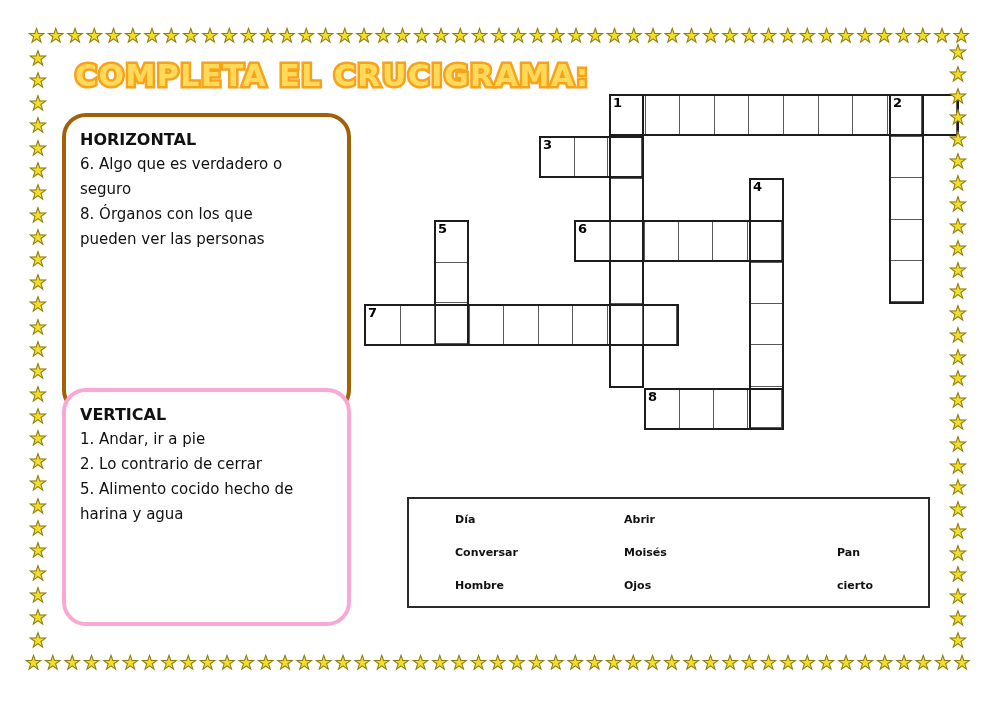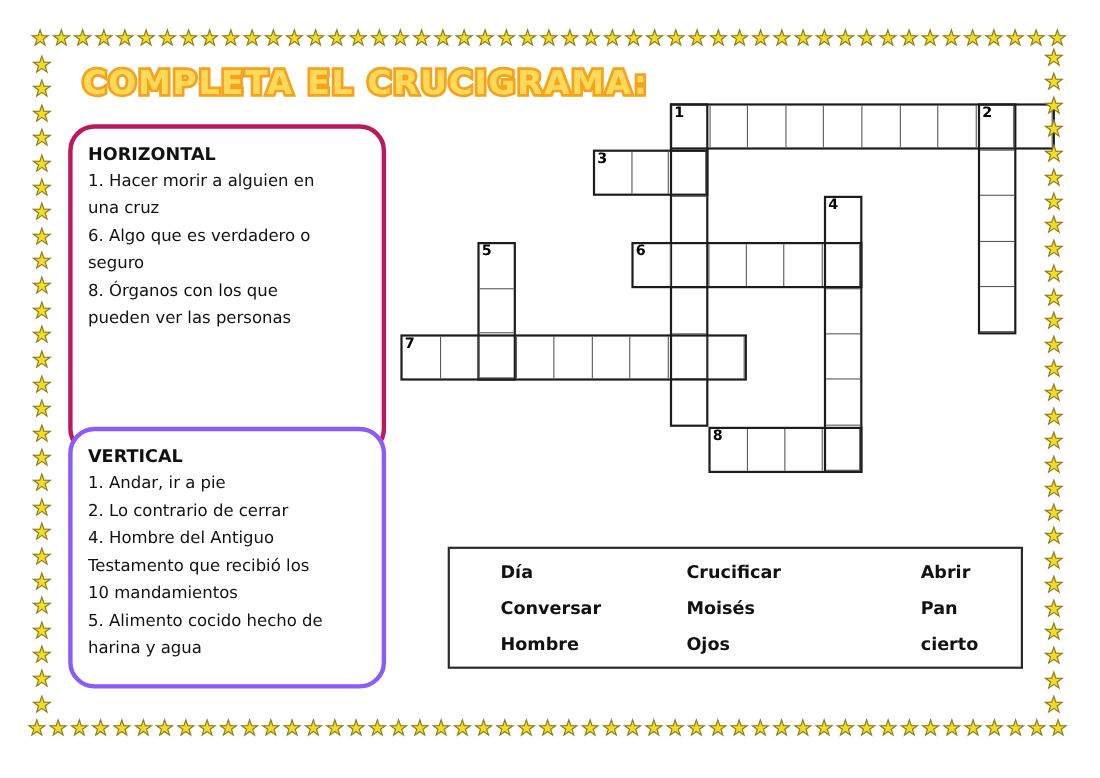--- a/index.html
+++ b/index.html
@@ -21,22 +21,22 @@
   .title{
     position:absolute; left:60px; top:58px; font-size:30px; font-weight:bold;
     letter-spacing:1.5px; color:#ffd95a; -webkit-text-stroke:5px #f6a21b;
     paint-order:stroke fill; white-space:nowrap;margin-left:15px;
   }
   
   .cluebox{
     position:absolute; left:62px; width:289px; box-sizing:border-box;
     border-radius:24px; padding:10px 14px 8px 14px; background:#fff; z-index:2;
   }
-  .cluebox.h-box{top:113px; height:301px; border:4px solid #be185d;}
-  .cluebox.v-box{top:388px; height:238px; border:4px solid #8b5cf6;}
+  .cluebox.h-box{top:113px; height:301px; border:4px solid #a16207;}
+  .cluebox.v-box{top:388px; height:238px; border:4px solid #f9a8d4;}
   .box-heading{font-weight:bold; font-size:16px; line-height:25px; color:#111;}
   .clue{font-size:15px; line-height:25px; color:#111; max-width:224px;}
   
   .crossword{position:absolute; left:0; top:0; width:1000px; height:707px; z-index:1;}
   .word{position:absolute; box-sizing:border-box; border:2px solid #1c1c1c; display:flex; background:transparent;}
   .word.across{flex-direction:row;}
   .word.down{flex-direction:column;}
   .cell{flex:1 1 auto; box-sizing:border-box;}
   .word.across .cell:not(:last-child){border-right:1px solid #5a5a5a;}
   .word.down .cell:not(:last-child){border-bottom:1px solid #5a5a5a;}
@@ -44,21 +44,21 @@
     position:absolute; top:-1px; left:2px; font-size:13px; font-weight:bold;
     color:#000; line-height:15px;
   }
   
   .bank{
     position:absolute; left:407px; top:497px; width:523px; height:111px;
     box-sizing:border-box; border:2px solid #2b2b2b; background:#fff; z-index:2;
     display:flex; flex-direction:column; justify-content:space-around; padding:4px 0;
   }
   .bank-row{display:grid; grid-template-columns:169px 213px 1fr; padding-left:46px; align-items:center;}
-  .bank-word{font-size:16px; font-weight:bold; color:#111;}
+  .bank-word{font-size:11px; font-weight:bold; color:#111;}
 </style>
 </head>
 <body>
 
 <div class="page">
 
   <div class="stars stars-top">
       <span class="star">★</span>
       <span class="star">★</span>
       <span class="star">★</span>
@@ -218,32 +218,30 @@
       <span class="star">★</span>
       <span class="star">★</span>
       <span class="star">★</span>
     </div>
 
   <div class="title">COMPLETA EL CRUCIGRAMA:</div>
 
   <div class="cluebox h-box">
     <div class="box-heading">HORIZONTAL</div>
     <div>
-        <div class="clue">1. Hacer morir a alguien en una cruz</div>
         <div class="clue">6. Algo que es verdadero o seguro</div>
         <div class="clue">8. Órganos con los que pueden ver las personas</div>
       </div>
   </div>
 
   <div class="cluebox v-box">
     <div class="box-heading">VERTICAL</div>
     <div>
         <div class="clue">1. Andar, ir a pie</div>
         <div class="clue">2. Lo contrario de cerrar</div>
-        <div class="clue">4. Hombre del Antiguo Testamento que recibió los 10 mandamientos</div>
         <div class="clue">5. Alimento cocido hecho de harina y agua</div>
       </div>
   </div>
 
   <div class="crossword">
       <div class="word across" style="left: 609px; top: 94px; width: 350px; height: 42px;">
         <div class="cell"></div>
         <div class="cell"></div>
         <div class="cell"></div>
         <div class="cell"></div>
@@ -319,21 +317,20 @@
         <div class="cell"></div>
         <div class="cell"></div>
         <div class="cell"></div>
         <span class="wlabel">8</span>
       </div>
     </div>
 
   <div class="bank">
       <div class="bank-row">
         <span class="bank-word">Día</span>
-        <span class="bank-word">Crucificar</span>
         <span class="bank-word">Abrir</span>
       </div>
       <div class="bank-row">
         <span class="bank-word">Conversar</span>
         <span class="bank-word">Moisés</span>
         <span class="bank-word">Pan</span>
       </div>
       <div class="bank-row">
         <span class="bank-word">Hombre</span>
         <span class="bank-word">Ojos</span>

